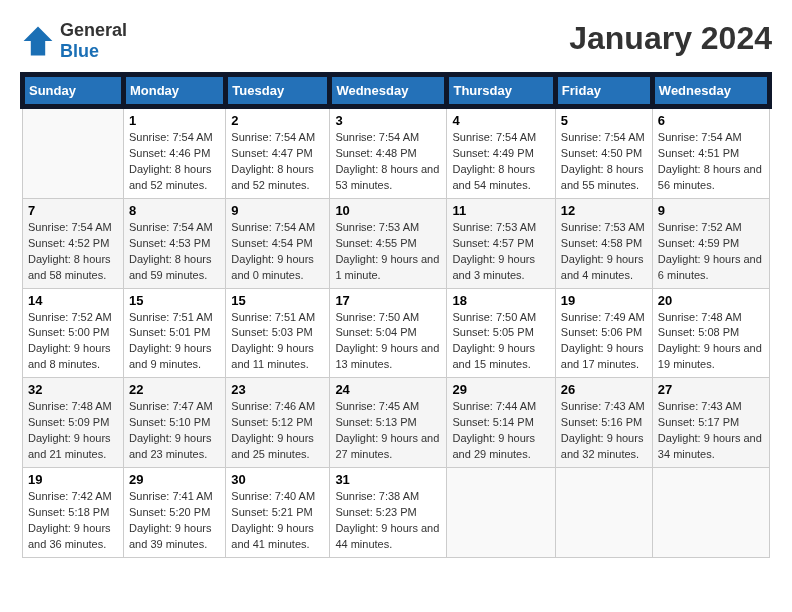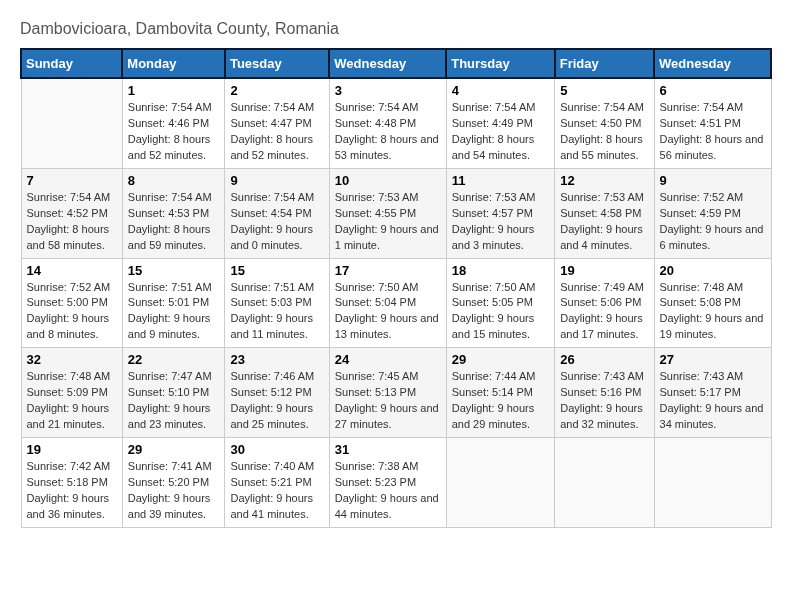--- a/index.html
+++ b/index.html
@@ -50,21 +50,21 @@
       border-collapse: collapse;
       font-size: 11px;
     }
     thead tr th {
       background-color: #2471b8;
       color: white;
       padding: 6px 4px;
       text-align: left;
       font-size: 13px;
       font-weight: bold;
-      border: 2px solid #0f172a;
+      border: 5px solid #0f172a;
     }
     tbody tr td {
       vertical-align: top;
       padding: 4px 5px;
       border: 1px solid #ccc;
       min-height: 70px;
       height: 85px;
       background: #fff;
     }
     tbody tr:nth-child(even) td {
@@ -81,22 +81,31 @@
       line-height: 1.45;
     }
     .empty-cell {
       background: #f9f9f9;
     }
   </style>
 </head>
 <body>
 
 <div class="header">
+  <div class="logo">
+    <svg class="logo-icon" viewBox="0 0 40 40">
+      <polygon points="20,4 36,20 28,20 28,36 12,36 12,20 4,20" fill="#1a6fb5"></polygon>
+    </svg>
+    <div class="logo-text">
+      <span class="logo-general">General</span>
+      <span class="logo-blue">Blue</span>
+    </div>
+  </div>
   <div class="title-block">
-    <div class="location-title">Dambovicioara, Dambovita County, Romania</div>
+    <div class="month-title">January 2024</div>
   </div>
 </div>
 
 <table>
   <thead>
     <tr>
     <th>Sunday</th>
         <th>Monday</th>
         <th>Tuesday</th>
         <th>Wednesday</th>

